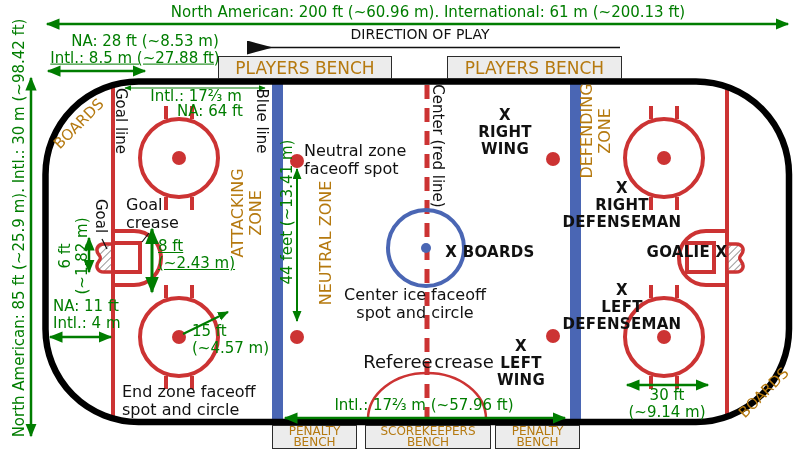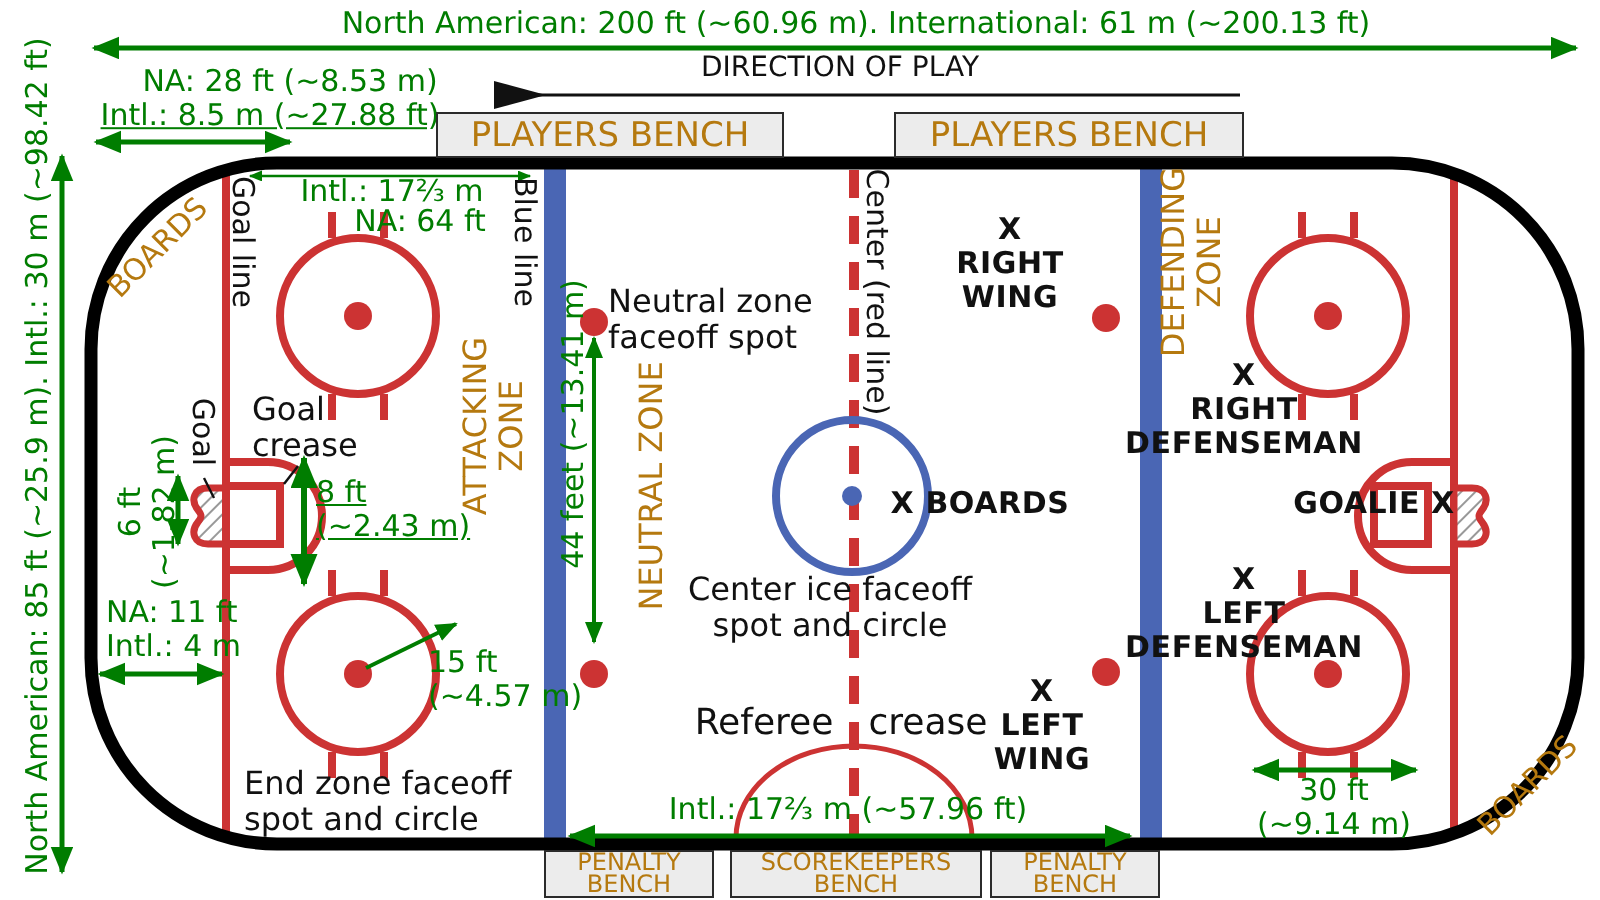--- a/index.html
+++ b/index.html
@@ -135,21 +135,21 @@
   <div class="lbl green rotccw two" style="left:74px;top:256px;">
     <span>6 ft</span>
     <span>(~1.82 m)</span>
   </div>
   <div class="lbl green two" style="left:158px;top:238px;text-decoration:underline;">
     <span>8 ft</span>
     <span>(~2.43 m)</span>
   </div>
   <div class="lbl green" style="left:53px;top:298px;">NA: 11 ft</div>
   <div class="lbl green" style="left:53px;top:315px;">Intl.: 4 m</div>
-  <div class="lbl green two" style="left:214px;top:323px;">
+  <div class="lbl green two" style="left:192px;top:323px;">
     <span>15 ft</span>
     <span>(~4.57 m)</span>
   </div>
   <div class="lbl green ctr two" style="left:667px;top:404px;">
     <span>30 ft</span>
     <span>(~9.14 m)</span>
   </div>
   <div class="lbl green ctr" style="left:424px;top:405px;">Intl.: 17⅔ m (~57.96 ft)</div>
 
   <div class="lbl black ctr" style="left:420px;top:35px;font-size:14px;">DIRECTION OF PLAY</div>
@@ -166,21 +166,21 @@
     <span>faceoff spot</span>
   </div>
   <div class="lbl black ctr two" style="left:415px;top:304px;font-size:16px;">
     <span>Center ice faceoff</span>
     <span>spot and circle</span>
   </div>
   <div class="lbl black two" style="left:122px;top:383px;font-size:16px;">
     <span>End zone faceoff</span>
     <span>spot and circle</span>
   </div>
-  <div class="lbl black ctr" style="left:382px;top:362px;font-size:18px;">Referee</div>
+  <div class="lbl black ctr" style="left:398px;top:362px;font-size:18px;">Referee</div>
   <div class="lbl black ctr" style="left:464px;top:362px;font-size:18px;">crease</div>
 
   <div class="lbl orange rot45" style="left:79px;top:124px;font-size:15px;">BOARDS</div>
   <div class="lbl orange rot45" style="left:764px;top:393px;font-size:15px;">BOARDS</div>
   <div class="lbl orange rotccw two" style="left:247px;top:213px;">
     <span>ATTACKING</span>
     <span>ZONE</span>
   </div>
   <div class="lbl orange rotccw" style="left:326px;top:243px;">NEUTRAL ZONE</div>
   <div class="lbl orange rotccw two" style="left:596px;top:131px;">

